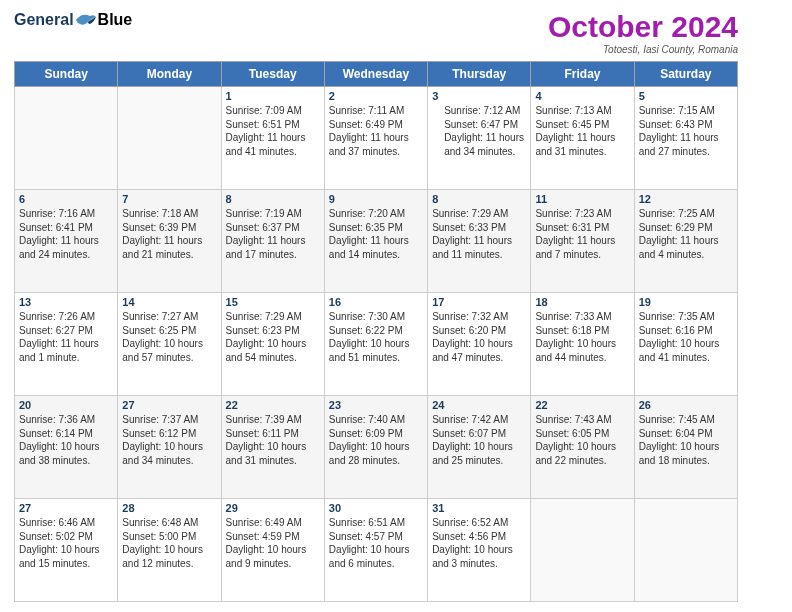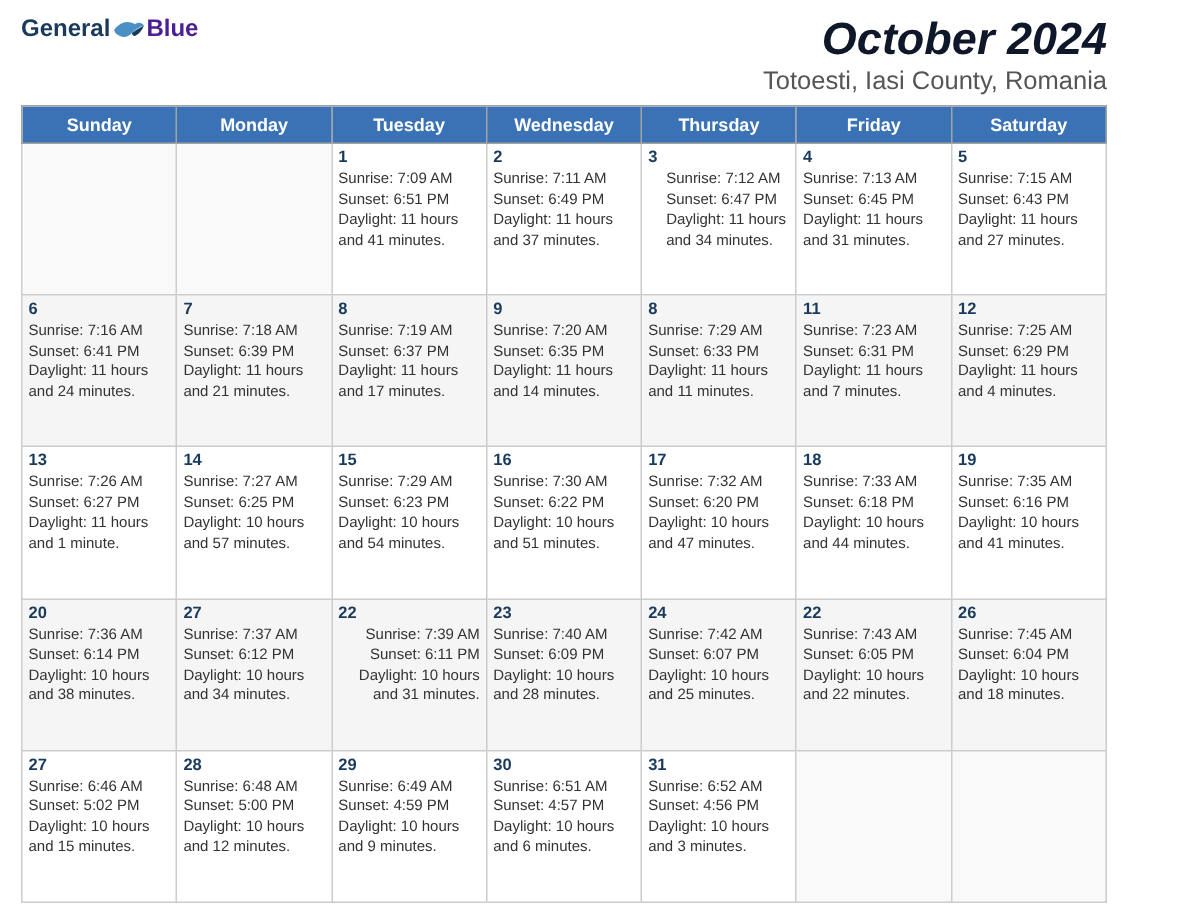--- a/index.html
+++ b/index.html
@@ -26,27 +26,27 @@
     .logo {
       display: flex;
       flex-direction: column;
       align-items: flex-start;
     }
     .title-block {
       text-align: right;
     }
     .main-title {
       font-size: 30px;
-      color: #0f172a;
-      font-weight: bold;
+      color: #a21caf;
+      font-weight: bold;
+    }
+    .subtitle {
+      font-size: 10px;
+      color: #555;
       font-style: italic;
-    }
-    .subtitle {
-      font-size: 17px;
-      color: #555;
     }
     .calendar {
       flex: 1;
       border: 1px solid #ccc;
       border-collapse: collapse;
       width: 100%;
       table-layout: fixed;
     }
     .calendar thead tr th {
       background: #3a72b5;
@@ -86,21 +86,21 @@
       color: #333;
     }
     .empty-cell {
       background: #f9f9f9 !important;
     }
     .logo-wrapper {
       display: flex;
       align-items: center;
     }
     .logo-blue {
-      color: #4c1d95;
+      color: #000000;
       font-weight: bold;
     }
     .logo-dark {
       color: #1a3a5c;
       font-weight: bold;
     }
     .logo-bird {
       display: inline-block;
       width: 24px;
       height: 20px;
@@ -270,21 +270,21 @@
 Daylight: 10 hours and 38 minutes.</div>
           </td>
           <td>
             <span class="day-number">27</span>
             <div class="cell-content" style="white-space: pre-line;">Sunrise: 7:37 AM
 Sunset: 6:12 PM
 Daylight: 10 hours and 34 minutes.</div>
           </td>
           <td>
             <span class="day-number">22</span>
-            <div class="cell-content" style="white-space: pre-line; text-align: right;">Sunrise: 7:39 AM
+            <div class="cell-content" style="white-space: pre-line;">Sunrise: 7:39 AM
 Sunset: 6:11 PM
 Daylight: 10 hours and 31 minutes.</div>
           </td>
           <td>
             <span class="day-number">23</span>
             <div class="cell-content" style="white-space: pre-line;">Sunrise: 7:40 AM
 Sunset: 6:09 PM
 Daylight: 10 hours and 28 minutes.</div>
           </td>
           <td>

